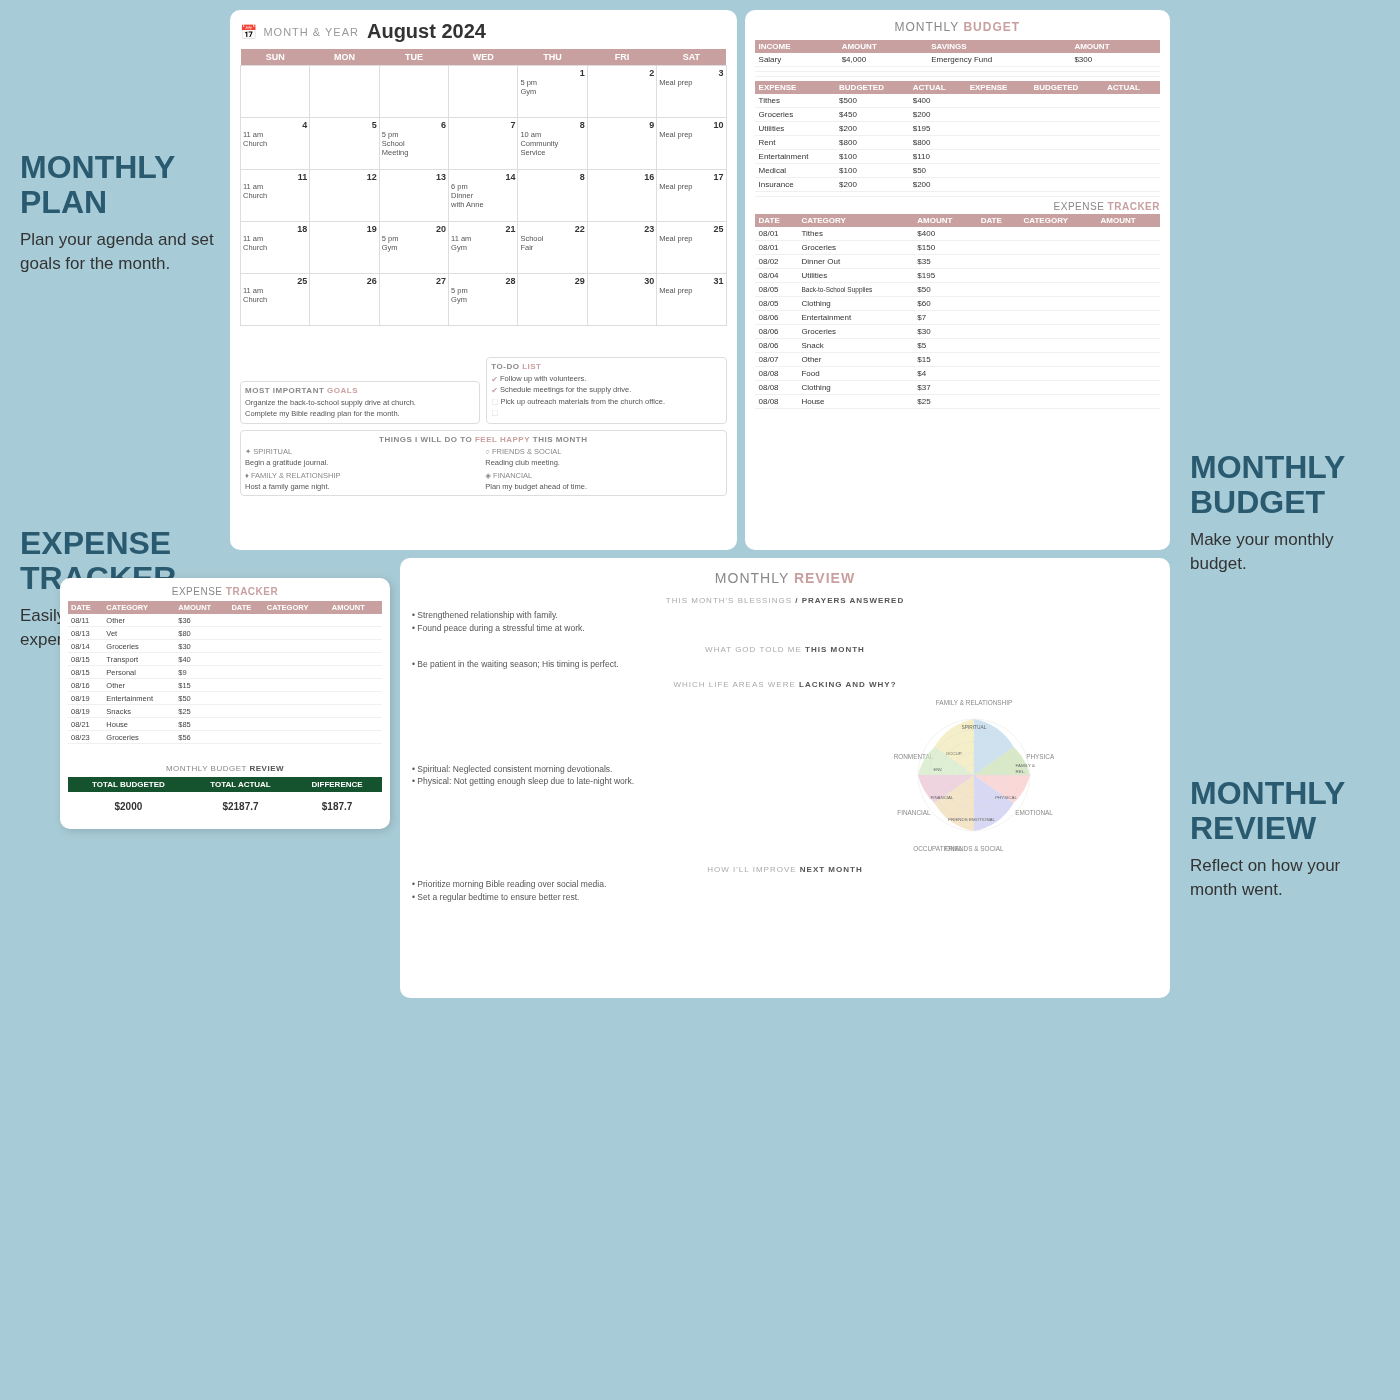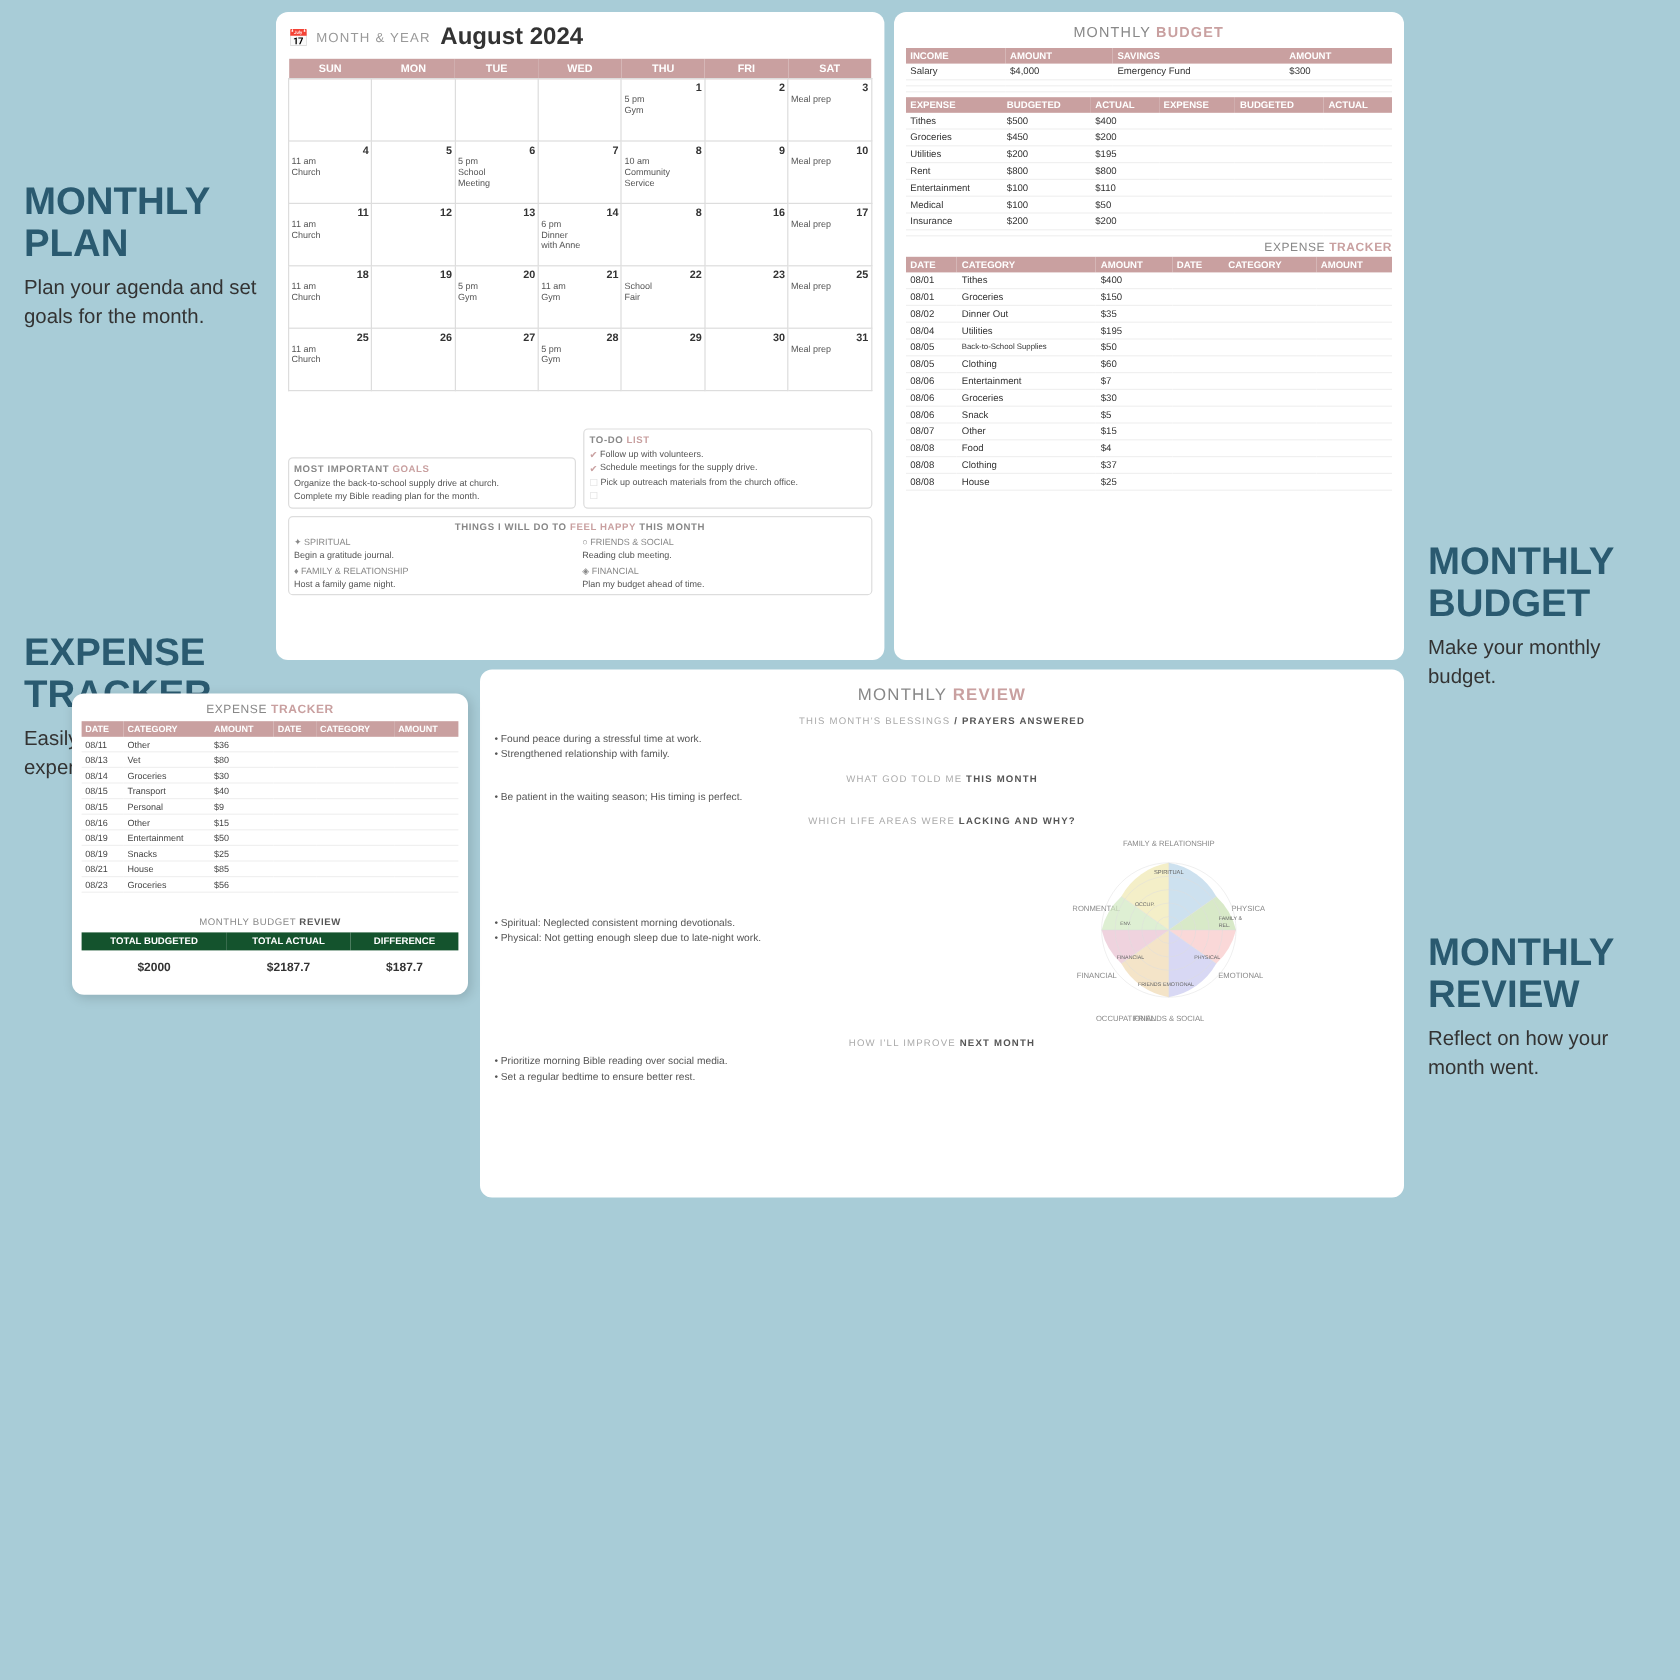--- a/index.html
+++ b/index.html
@@ -927,22 +927,22 @@
           </tbody>
         </table>
       </div>
     </div>
 
     <div class="review-card">
       <div class="review-header">MONTHLY <span>REVIEW</span></div>
 
       <div class="review-section">
         <div class="review-section-title">THIS MONTH'S BLESSINGS <span>/ PRAYERS ANSWERED</span></div>
+        <div class="review-bullet">Strengthened relationship with family.</div>
         <div class="review-bullet">Found peace during a stressful time at work.</div>
-        <div class="review-bullet">Strengthened relationship with family.</div>
       </div>
 
       <div class="review-section">
         <div class="review-section-title">WHAT GOD TOLD ME <span>THIS MONTH</span></div>
         <div class="review-bullet">Be patient in the waiting season; His timing is perfect.</div>
       </div>
 
       <div class="review-section">
         <div class="review-section-title">WHICH LIFE AREAS WERE <span>LACKING AND WHY?</span></div>
         <div class="wheel-section">

